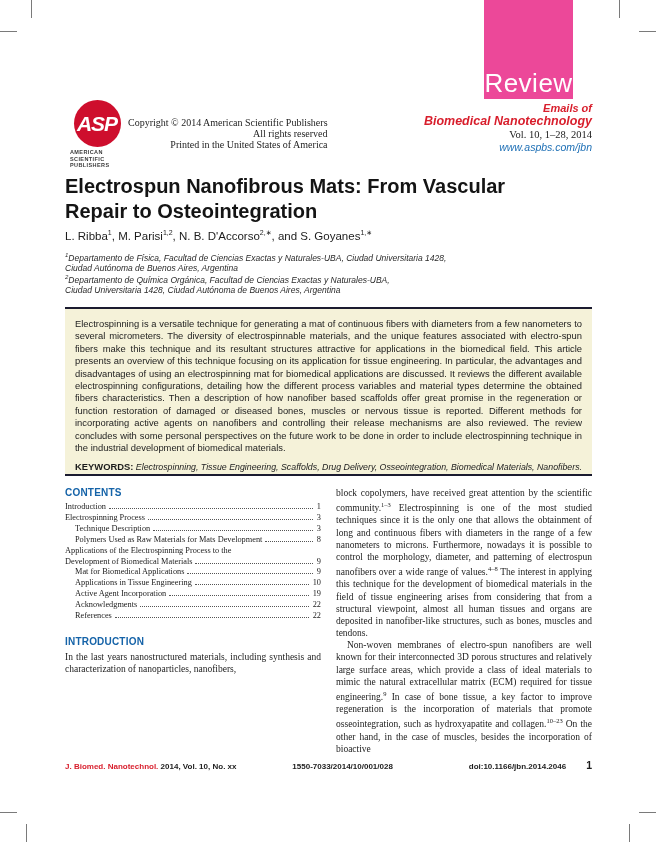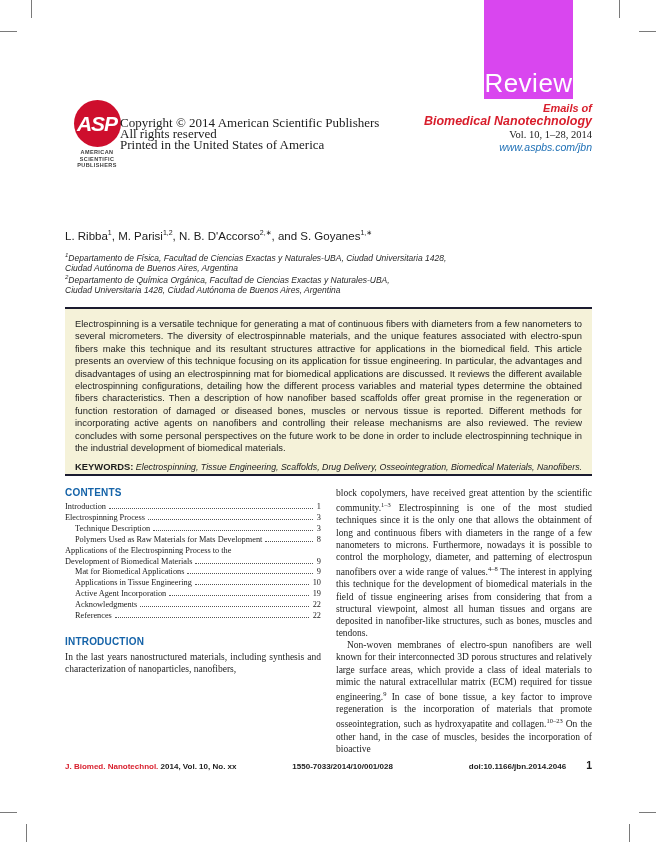--- a/index.html
+++ b/index.html
@@ -1,35 +1,35 @@
 <!DOCTYPE html>
 <html><head>
 <meta charset="utf-8">
 <style>
   html,body{margin:0;padding:0;background:#e9e9e9;}
   .page{position:relative;width:656px;height:854px;background:#ffffff;overflow:hidden;
         font-family:"Liberation Sans",sans-serif;color:#1c1c1c;margin:0 auto;}
   .crop{position:absolute;background:#7a7a7a;}
 
   
-  .banner{position:absolute;left:484px;top:0;width:89px;height:99px;background:#d946ef;
+  .banner{position:absolute;left:484px;top:0;width:89px;height:99px;background:#ec4899;
           display:flex;align-items:flex-end;justify-content:center;}
   .banner .rev{color:#ffffff;font-size:26px;line-height:1;padding-bottom:3px;letter-spacing:.5px;}
   .jblock{position:absolute;right:64px;top:102px;text-align:right;line-height:13px;}
   .j1{font-size:11px;font-weight:bold;font-style:italic;color:#d81e2c;}
   .j2{font-size:12.5px;font-weight:bold;font-style:italic;color:#d81e2c;}
   .vol{font-size:10.5px;font-family:"Liberation Serif",serif;color:#222;}
   .web{font-size:10.5px;font-style:italic;color:#1d6fb5;}
-  .logo{position:absolute;left:70px;top:100px;width:54px;text-align:center;}
+  .logo{position:absolute;left:70px;top:100px;width:54px;}
   .logo-circle{width:47px;height:47px;border-radius:50%;background:#ce0e2d;color:#fff;
                display:flex;align-items:center;justify-content:center;margin:0 auto;
                font-size:21px;font-weight:bold;font-style:italic;letter-spacing:-1px;}
   .logo-org{margin-top:2px;font-size:5.5px;font-weight:bold;color:#3a3a3a;line-height:6.5px;letter-spacing:.4px;}
-  .copyright{position:absolute;left:120px;top:117px;font-family:"Liberation Serif",serif;
-             font-size:13px;line-height:11px;color:#1c1c1c;}
+  .copyright{position:absolute;left:128px;top:117px;font-family:"Liberation Serif",serif;
+             font-size:10px;line-height:11px;color:#1c1c1c;text-align:right;}
 
   
   .title{position:absolute;left:65px;top:174px;font-size:20px;font-weight:bold;line-height:25px;color:#141414;}
   .authors{position:absolute;left:65px;top:229px;font-size:11.5px;color:#1c1c1c;}
   .authors sup{font-size:7px;}
   .affil{position:absolute;left:65px;top:251px;font-size:8.5px;font-style:italic;line-height:9.8px;color:#2a2a2a;}
   .affil sup{font-size:6px;}
 
   
   .rule{position:absolute;left:65px;width:527px;height:2px;background:#1b1b30;}
@@ -100,20 +100,24 @@
       <div>Printed in the United States of America</div>
     </div>
 
   <div class="jblock">
     <div class="j1">Emails of</div>
     <div class="j2">Biomedical Nanotechnology</div>
     <div class="vol">Vol. 10, 1–28, 2014</div>
     <div class="web">www.aspbs.com/jbn</div>
   </div>
 
+  <div class="title">
+    <div>Electrospun Nanofibrous Mats: From Vascular</div>
+    <div>Repair to Osteointegration</div>
+  </div>
 
   <div class="authors">L. Ribba<sup>1</sup>, M. Parisi<sup>1,2</sup>, N. B. D'Accorso<sup>2,∗</sup>, and S. Goyanes<sup>1,∗</sup></div>
 
   <div class="affil">
       <div><sup>1</sup>Departamento de Física, Facultad de Ciencias Exactas y Naturales-UBA, Ciudad Universitaria 1428,</div>
       <div>Ciudad Autónoma de Buenos Aires, Argentina</div>
       <div><sup>2</sup>Departamento de Química Orgánica, Facultad de Ciencias Exactas y Naturales-UBA,</div>
       <div>Ciudad Universitaria 1428, Ciudad Autónoma de Buenos Aires, Argentina</div>
     </div>
 

